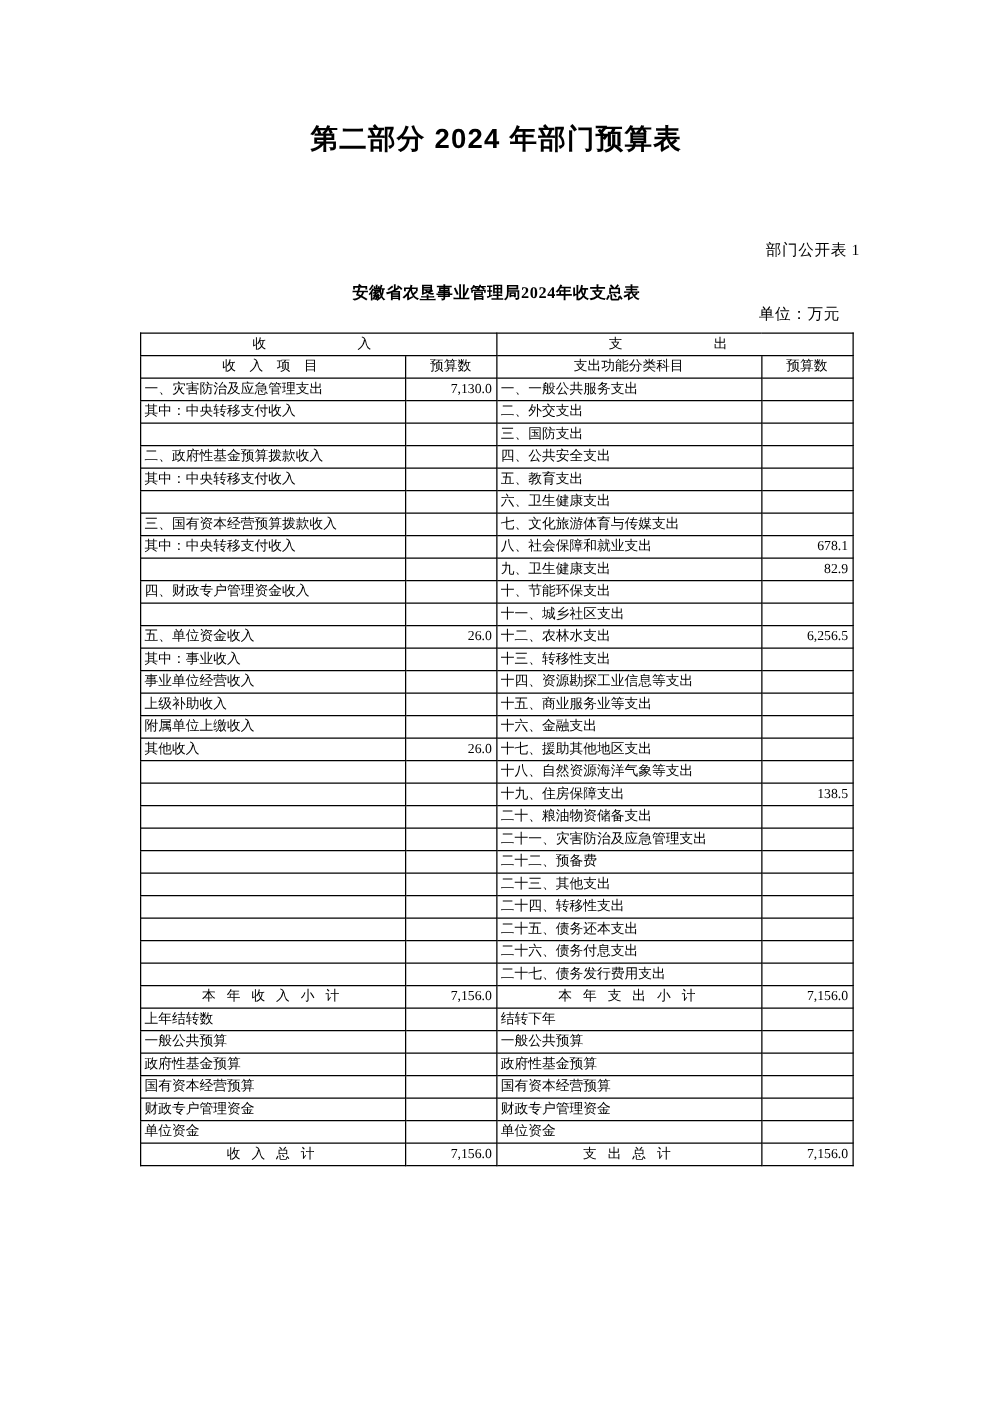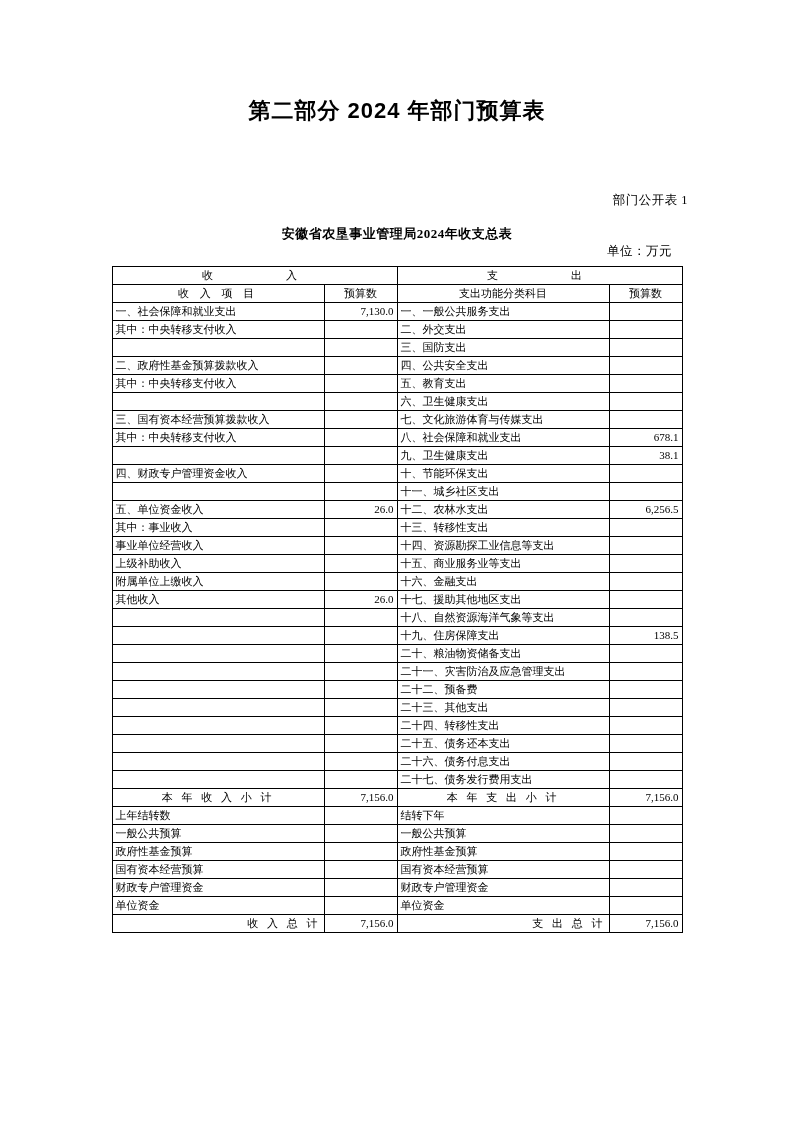--- a/index.html
+++ b/index.html
@@ -96,21 +96,20 @@
   .indent1 { padding-left: 12px; }
   .indent2 { padding-left: 38px; }
   .indent3 { padding-left: 52px; }
   .subtotal {
     text-align: center;
     font-weight: bold;
     letter-spacing: 3px;
   }
   .total-row td {
     font-weight: bold;
-    text-align: right;
   }
 </style>
 </head>
 <body>
 
 <div class="page">
 
   <div class="doc-title">第二部分 2024 年部门预算表</div>
 
   <div class="sheet-no">部门公开表 1</div>
@@ -133,21 +132,21 @@
       </tr>
       <tr>
         <th class="hdr-col spaced">收 入 项 目</th>
         <th class="hdr-col">预算数</th>
         <th class="hdr-col">支出功能分类科目</th>
         <th class="hdr-col">预算数</th>
       </tr>
     </thead>
     <tbody id="table-body">
         <tr>
-          <td class="indent1">一、社会保障和就业支出</td>
+          <td class="indent1">一、灾害防治及应急管理支出</td>
           <td class="num">7,130.0</td>
           <td class="indent1">一、一般公共服务支出</td>
           <td class="num"></td>
         </tr>
         <tr>
           <td class="indent2">其中：中央转移支付收入</td>
           <td class="num"></td>
           <td class="indent1">二、外交支出</td>
           <td class="num"></td>
         </tr>
@@ -184,21 +183,21 @@
         <tr>
           <td class="indent2">其中：中央转移支付收入</td>
           <td class="num"></td>
           <td class="indent1">八、社会保障和就业支出</td>
           <td class="num">678.1</td>
         </tr>
         <tr>
           <td class="indent1"></td>
           <td class="num"></td>
           <td class="indent1">九、卫生健康支出</td>
-          <td class="num">38.1</td>
+          <td class="num">82.9</td>
         </tr>
         <tr>
           <td class="indent1">四、财政专户管理资金收入</td>
           <td class="num"></td>
           <td class="indent1">十、节能环保支出</td>
           <td class="num"></td>
         </tr>
         <tr>
           <td class="indent1"></td>
           <td class="num"></td>

